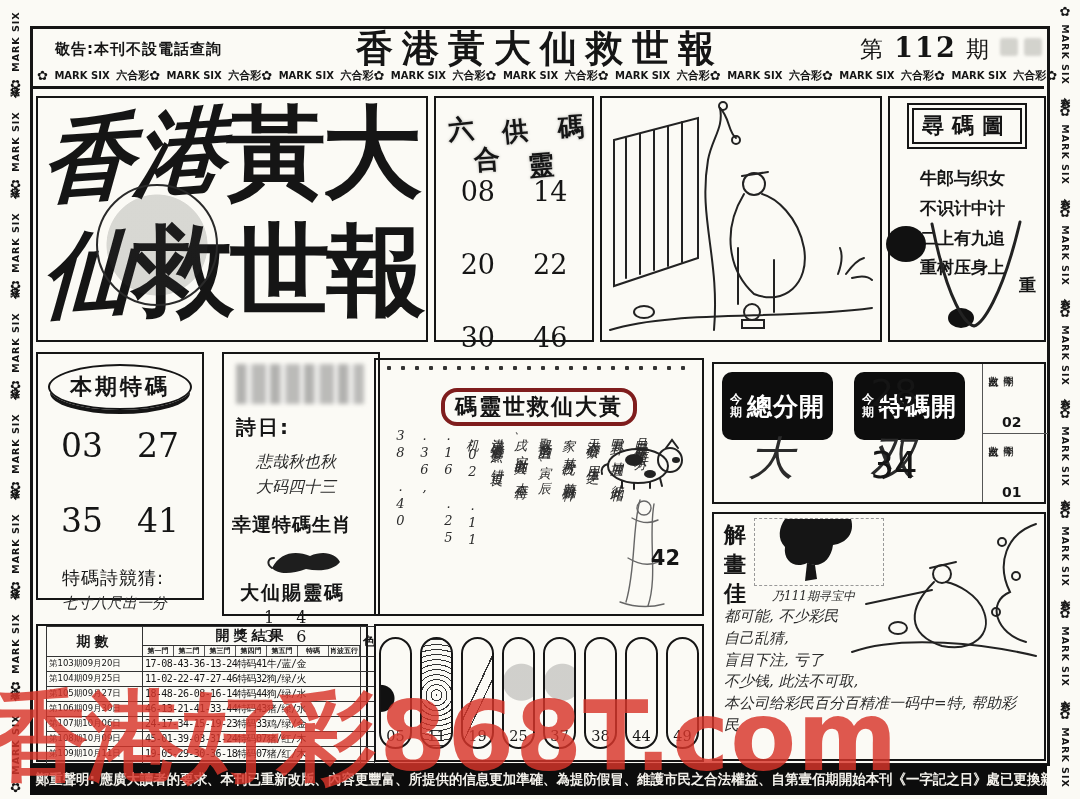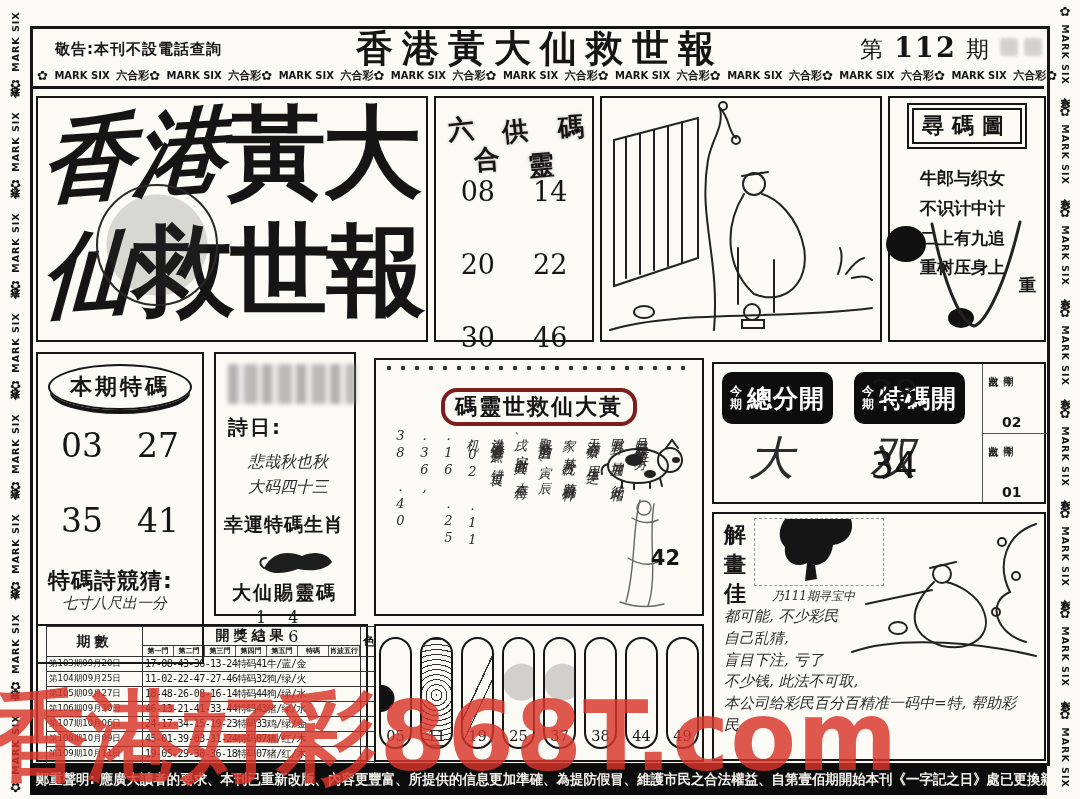--- a/index.html
+++ b/index.html
@@ -51,31 +51,31 @@
   .xunma{left:888px;top:96px;width:158px;height:246px;}
   .xunma-title{position:absolute;left:50%;transform:translateX(-50%);top:10px;border:2px solid #151515;
         outline:2px solid #151515;outline-offset:3px;padding:1px 8px;font-family:"DejaVu Serif",serif;
         font-weight:bold;font-size:22px;letter-spacing:8px;white-space:nowrap;}
   .xunma-poem{position:absolute;left:30px;top:66px;font-size:17px;font-weight:bold;line-height:1.75;
         font-family:"DejaVu Serif",serif;}
   .xunma-side{position:absolute;right:8px;top:176px;font-size:17px;font-weight:bold;font-family:"DejaVu Serif",serif;}
   .blob1{position:absolute;left:-4px;top:128px;width:40px;height:36px;background:#111;border-radius:50%;}
   .blob2{position:absolute;left:58px;bottom:12px;width:26px;height:20px;background:#111;border-radius:50%;}
   
-  .special{left:36px;top:352px;width:168px;height:312px;}
+  .special{left:36px;top:352px;width:168px;height:248px;}
   .oval{position:absolute;left:50%;transform:translateX(-50%);top:10px;width:140px;height:42px;
         border:2.5px solid #151515;border-radius:50%;display:flex;align-items:center;justify-content:center;
         font-family:"DejaVu Serif",serif;font-weight:bold;font-size:22px;letter-spacing:3px;white-space:nowrap;
         box-shadow:0 6px 0 -2px #151515;}
   .special-nums{position:absolute;left:0;top:72px;width:100%;display:flex;flex-direction:column;gap:36px;}
   .special-nums .num-row{font-size:33px;gap:34px;}
-  .quiz-label{position:absolute;left:10px;top:212px;font-size:22px;font-weight:bold;letter-spacing:1px;}
+  .quiz-label{position:absolute;left:24px;top:212px;font-size:18px;font-weight:normal;letter-spacing:1px;}
   .quiz-line{position:absolute;left:24px;top:240px;font-size:15px;font-family:"DejaVu Serif",serif;font-style:italic;}
   
-  .poemP{left:214px;top:352px;width:142px;height:264px;}
+  .poemP{left:222px;top:352px;width:158px;height:264px;}
   .blur-head{position:absolute;left:12px;top:10px;width:128px;height:40px;opacity:.55;filter:blur(2px);
         background:repeating-linear-gradient(90deg,#777 0 10px,#ddd 10px 16px,#888 16px 30px,#eee 30px 34px);}
   .shiri{position:absolute;left:12px;top:60px;font-size:20px;font-weight:bold;letter-spacing:2px;}
   .poem-lines{position:absolute;left:32px;top:96px;font-size:16px;line-height:1.55;}
   .hw{font-family:"DejaVu Serif",serif;font-style:italic;color:#2b2b2b;}
   .zodiac-lab{position:absolute;left:8px;top:158px;font-size:19px;font-weight:bold;letter-spacing:1px;}
   .gift-lab{position:absolute;left:16px;top:226px;font-size:19px;font-weight:bold;letter-spacing:2px;}
   .gift-nums{position:absolute;left:40px;top:254px;font-size:16px;letter-spacing:22px;font-family:"DejaVu Serif",serif;}
   .animalF{position:absolute;left:42px;top:188px;}
   
@@ -85,21 +85,21 @@
   .lingma-title{position:absolute;left:50%;transform:translateX(-50%);top:28px;border:4px solid #7f1d1d;
         border-radius:16px;padding:0 10px;font-family:"DejaVu Serif",serif;font-weight:bold;font-size:22px;
         letter-spacing:2px;white-space:nowrap;}
   .lingma-cols{position:absolute;left:12px;top:68px;height:182px;writing-mode:vertical-rl;text-orientation:upright;
         font-family:"DejaVu Serif",serif;font-style:italic;font-size:13px;line-height:24px;letter-spacing:2px;color:#2b2b2b;}
   .pig{position:absolute;right:14px;top:72px;}
   .figG{position:absolute;right:26px;top:138px;}
   .pig-num{position:absolute;right:22px;top:186px;font-size:21px;font-weight:bold;}
   
   .resultP{left:712px;top:362px;width:334px;height:142px;}
-  .badge{position:absolute;top:8px;background:#0d0d0d;color:#fff;border-radius:10px;height:52px;
+  .badge{position:absolute;top:8px;background:#0d0d0d;color:#fff;border-radius:10px;height:68px;
         display:flex;align-items:center;padding:0 8px;gap:4px;}
   .badge .pref{font-size:12px;font-weight:bold;width:13px;line-height:1.1;display:inline-block;}
   .badge .main{font-size:25px;font-weight:bold;letter-spacing:1px;}
   .b1{left:8px;} .b2{left:140px;}
   .hand-big{position:absolute;top:64px;font-size:46px;font-family:"DejaVu Serif",serif;font-style:italic;}
   .hb1{left:34px;} .hb2{left:156px;}
   .res-vline1{position:absolute;left:268px;top:0;bottom:0;width:1px;background:#555;}
   .res-hline{position:absolute;left:268px;width:66px;top:69px;height:1px;background:#555;}
   .stat-row{position:absolute;left:272px;width:60px;height:64px;}
   .sr1{top:2px;} .sr2{top:72px;}

